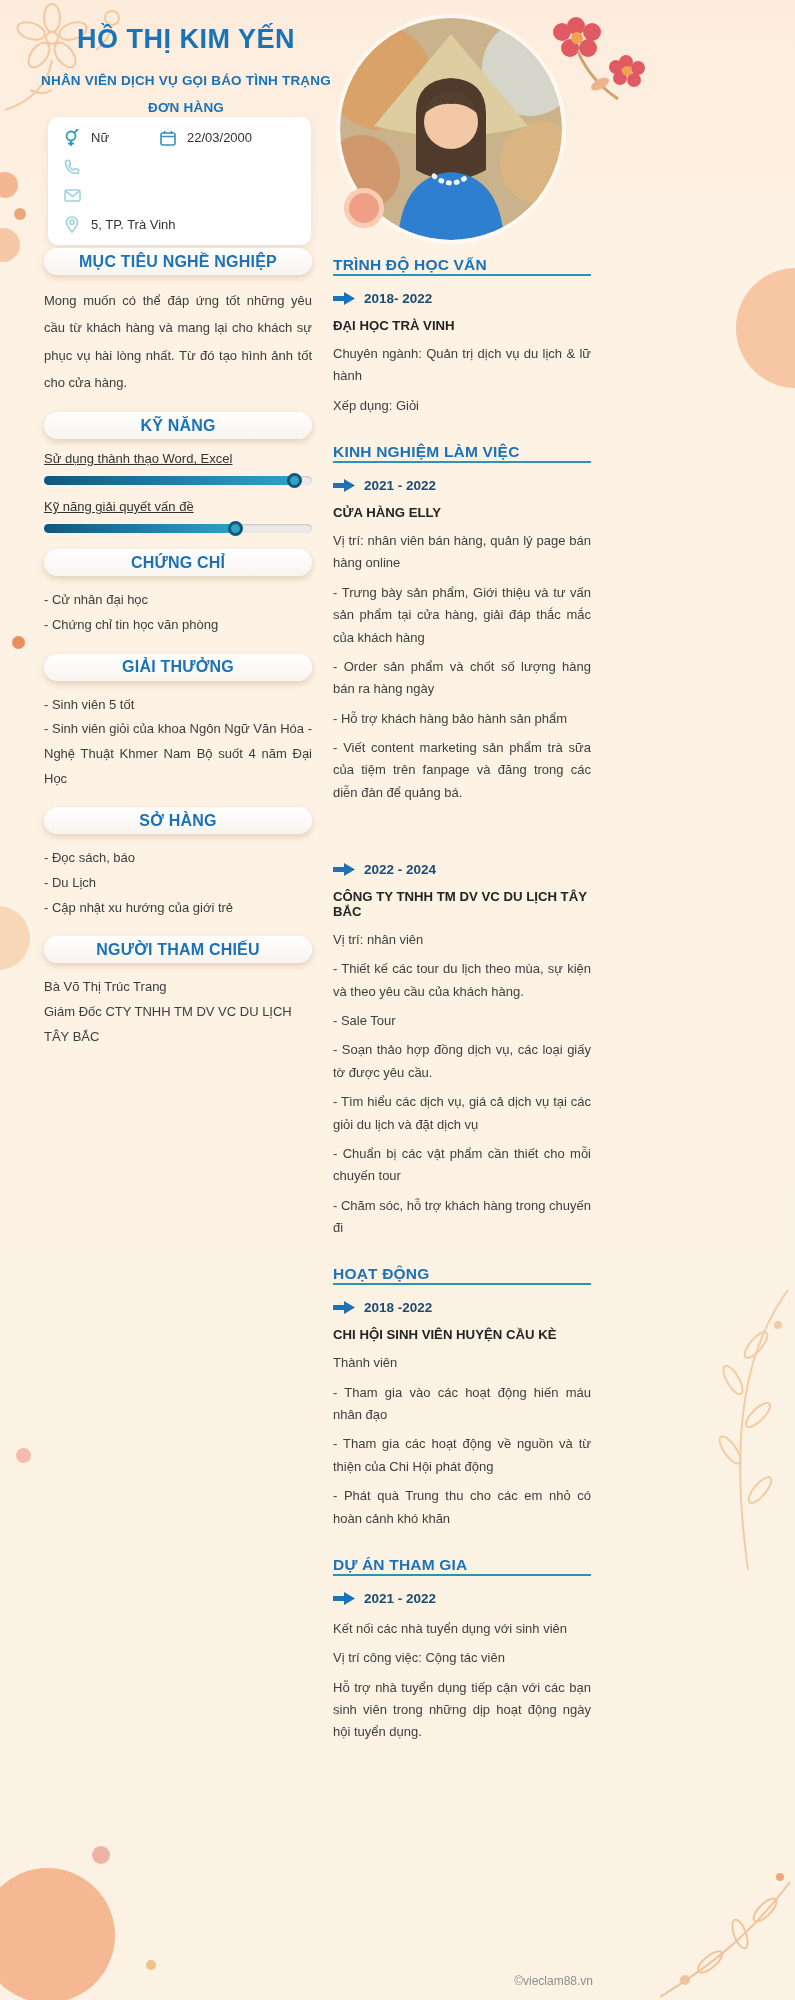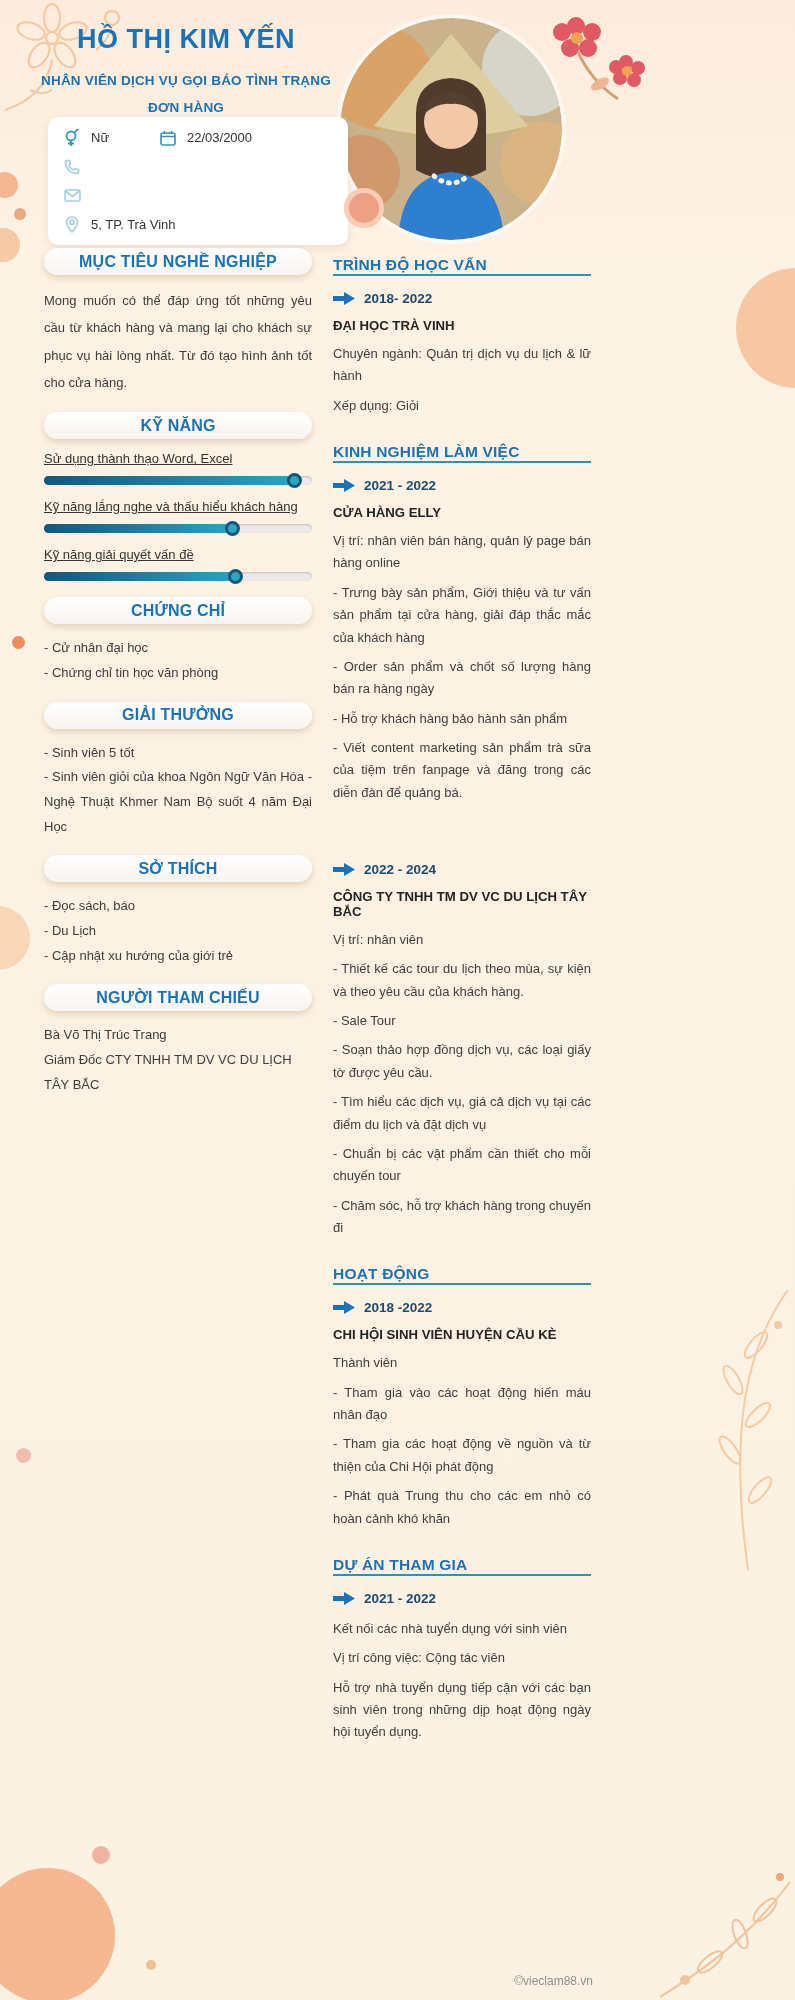--- a/index.html
+++ b/index.html
@@ -26,21 +26,21 @@
   .photo { position:absolute; left:340px; top:18px; width:222px; height:222px;
            border-radius:50%; overflow:hidden; box-shadow:0 0 0 4px rgba(255,255,255,.55); }
   .photo-dot { position:absolute; left:344px; top:188px; width:40px; height:40px;
                border-radius:50%; background:#ef9f85; border:5px solid #f8cdb4; z-index:3; }
 
   
   .header { position:absolute; top:24px; left:16px; width:340px; text-align:center; z-index:2; }
   .name { font-size:27px; font-weight:700; color:#1a72b8; letter-spacing:.5px; }
   .job-title { margin-top:12px; font-size:13.5px; line-height:2; font-weight:700; color:#1a72b8; letter-spacing:.2px; }
 
-  .info-card { position:absolute; left:48px; top:117px; width:300px; min-height:126px;
+  .info-card { position:absolute; left:48px; top:117px; width:263px; min-height:126px;
                background:#fff; border-radius:10px; padding:6px 14px;
                box-shadow:0 3px 8px rgba(180,140,100,.20); z-index:2; }
   .info-row { display:flex; align-items:center; height:29px; font-size:13px; color:#333; }
   .info-cell { display:flex; align-items:center; }
   .cell-first { width:96px; }
   .info-icon { width:20px; height:20px; margin-right:9px; flex:none;
                display:flex; align-items:center; justify-content:center; }
   .faded { opacity:.45; filter:blur(.4px); }
 
   
@@ -239,45 +239,37 @@
       <div class="pill">KỸ NĂNG</div>
       <div>
         <div class="skill-label">Sử dụng thành thạo Word, Excel</div>
         <div class="bar-track">
           <div class="bar-fill" style="width: 95%;">
               <span class="bar-knob"></span>
             </div>
         </div>
       </div>
       <div>
-        <div class="skill-label">Kỹ năng lắng nghe và thấu hiểu khách hàng</div>
-        <div class="bar-track">
-          <div class="bar-fill" style="width: 72%;">
-              <span class="bar-knob"></span>
-            </div>
-        </div>
-      </div>
-      <div>
         <div class="skill-label">Kỹ năng giải quyết vấn đề</div>
         <div class="bar-track">
           <div class="bar-fill" style="width: 73%;">
               <span class="bar-knob"></span>
             </div>
         </div>
       </div>
 
       <div class="pill">CHỨNG CHỈ</div>
       <div class="list-item">- Cử nhân đại học</div>
       <div class="list-item">- Chứng chỉ tin học văn phòng</div>
 
       <div class="pill">GIẢI THƯỞNG</div>
       <div class="list-item">- Sinh viên 5 tốt</div>
       <div class="list-item">- Sinh viên giỏi của khoa Ngôn Ngữ Văn Hóa - Nghệ Thuật Khmer Nam Bộ suốt 4 năm Đại Học</div>
 
-      <div class="pill">SỞ THÍCH</div>
+      <div class="pill">SỞ HÀNG</div>
       <div class="list-item">- Đọc sách, báo</div>
       <div class="list-item">- Du Lịch</div>
       <div class="list-item">- Cập nhật xu hướng của giới trẻ</div>
 
       <div class="pill">NGƯỜI THAM CHIẾU</div>
       <div class="ref-line">Bà Võ Thị Trúc Trang</div>
       <div class="ref-line">Giám Đốc CTY TNHH TM DV VC DU LỊCH TÂY BẮC</div>
     </div>
 
     <div class="col-right">
@@ -324,21 +316,21 @@
                   <path d="M0 4h11V0l11 6.5L11 13V9H0z" fill="#1a72b8"></path>
                 </svg>
             </span>
             <span>2022 - 2024</span>
           </div>
           <div class="entry-org">CÔNG TY TNHH TM DV VC DU LỊCH TÂY BẮC</div>
           <div class="entry-line">Vị trí: nhân viên</div>
           <div class="entry-line">- Thiết kế các tour du lịch theo mùa, sự kiện và theo yêu cầu của khách hàng.</div>
           <div class="entry-line">- Sale Tour</div>
           <div class="entry-line">- Soạn thảo hợp đồng dịch vụ, các loại giấy tờ được yêu cầu.</div>
-          <div class="entry-line">- Tìm hiểu các dịch vụ, giá cả dịch vụ tại các điểm du lịch và đặt dịch vụ</div>
+          <div class="entry-line">- Tìm hiểu các dịch vụ, giá cả dịch vụ tại các giỏi du lịch và đặt dịch vụ</div>
           <div class="entry-line">- Chuẩn bị các vật phẩm cần thiết cho mỗi chuyến tour</div>
           <div class="entry-line">- Chăm sóc, hỗ trợ khách hàng trong chuyến đi</div>
         </div>
       </section>
 
       <section class="r-section">
         <h2 class="r-heading">HOẠT ĐỘNG</h2>
         <div class="entry-period">
           <span class="arrow-icon">
             <svg width="22" height="13" viewBox="0 0 22 13">

